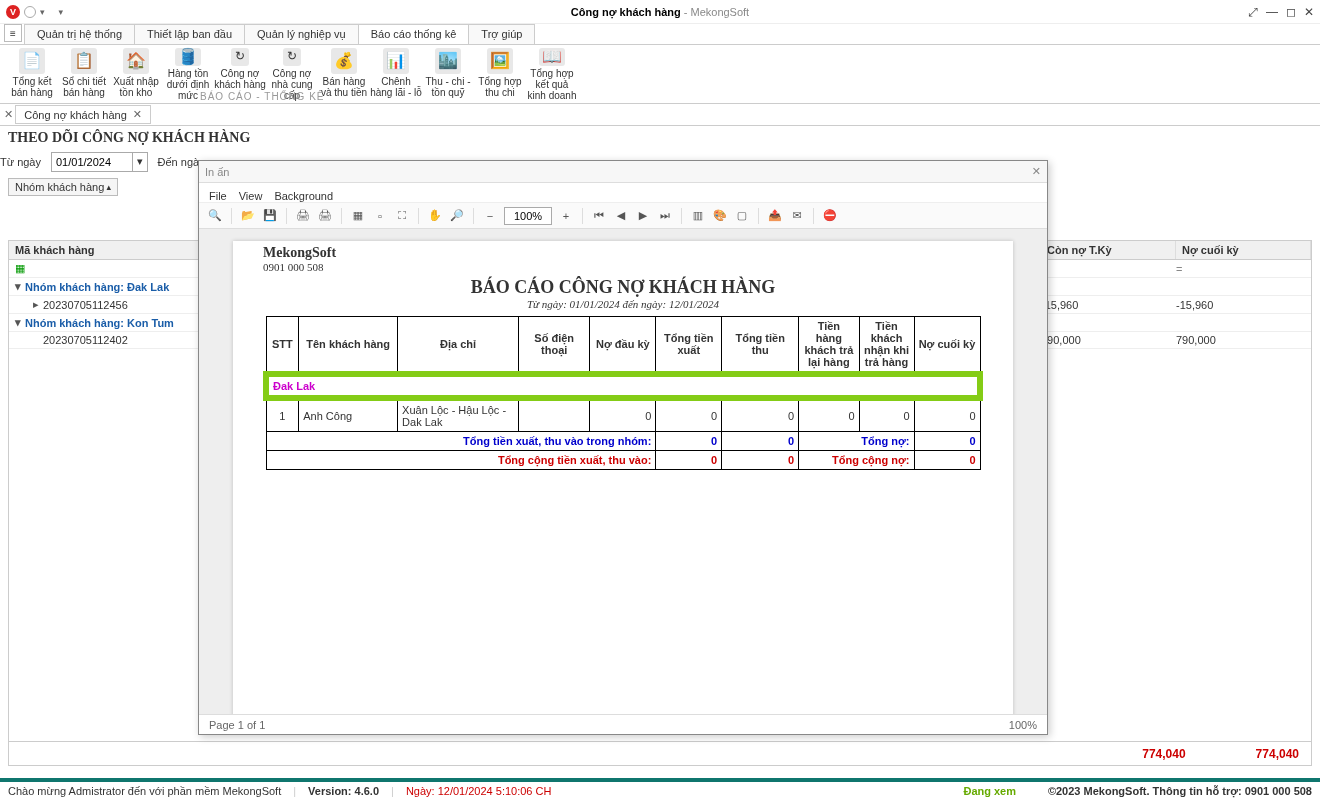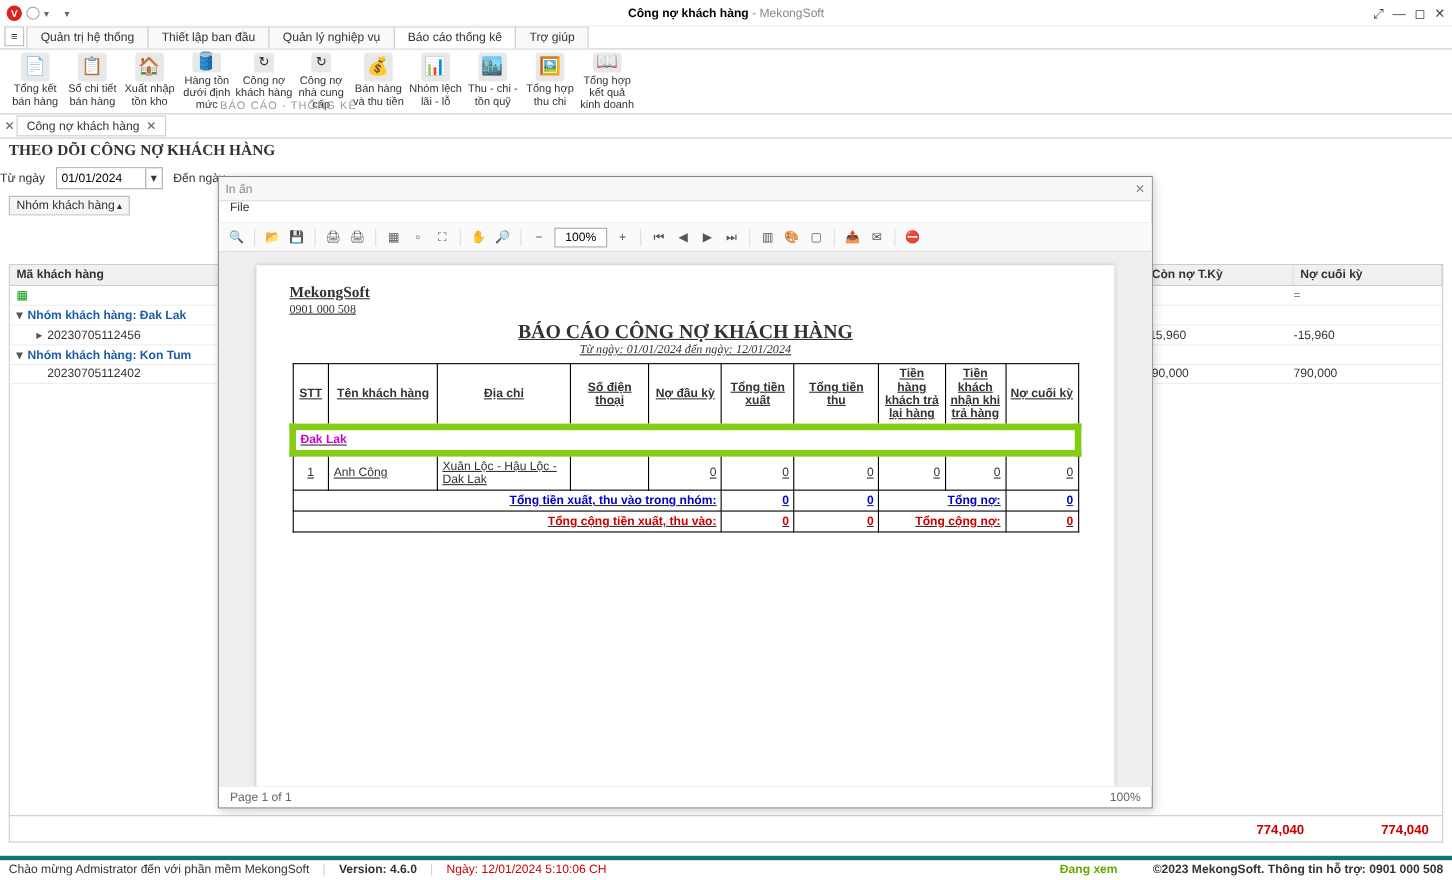--- a/index.html
+++ b/index.html
@@ -45,27 +45,27 @@
 .statusbar { position: absolute; bottom: 0; left: 0; right: 0; height: 22px; border-top: 4px solid #0f766e; display: flex; align-items: center; padding: 0 8px; font-size: 11px; gap: 12px; }
 .statusbar .sep { color: #ccc; }
 .statusbar .red { color: #c00; }
 .statusbar .green { color: #6a0; font-weight: bold; }
 .statusbar .right { margin-left: auto; font-weight: bold; }
 
 
 .dlg { position: absolute; top: 160px; left: 198px; width: 850px; height: 575px; background: #fff; border: 1px solid #888; box-shadow: 2px 2px 8px rgba(0,0,0,0.2); display: flex; flex-direction: column; }
 .dlg-title { height: 22px; display: flex; align-items: center; padding: 0 6px; border-bottom: 1px solid #ddd; background: #f7f7f7; font-size: 11px; color: #888; }
 .dlg-title .dclose { margin-left: auto; cursor: pointer; color: #888; }
-.dlg-menu { height: 20px; display: flex; gap: 28px; align-items: flex-start; padding: 0 10px; font-size: 11px; border-bottom: 1px solid #eee; flex-direction: column; }
+.dlg-menu { height: 20px; display: flex; gap: 12px; align-items: flex-end; padding: 0 10px; font-size: 11px; border-bottom: 1px solid #eee; }
 .dlg-toolbar { height: 26px; display: flex; gap: 6px; align-items: center; padding: 0 8px; border-bottom: 1px solid #ddd; background: #fafafa; }
 .dlg-toolbar .tb { width: 16px; height: 16px; display: flex; align-items: center; justify-content: center; font-size: 11px; color: #555; cursor: pointer; }
 .dlg-toolbar .tbsep { width: 1px; height: 16px; background: #ddd; margin: 0 2px; }
 .dlg-toolbar .zoom { width: 48px; height: 18px; border: 1px solid #aaa; font-size: 11px; text-align: center; }
 .dlg-body { flex: 1; background: #eee; overflow: auto; padding: 12px 20px; }
-.paper { background: #fff; width: 780px; min-height: 480px; margin: 0 auto; box-shadow: 0 0 4px rgba(0,0,0,0.2); padding: 18px 30px; text-decoration: underline; }
+.paper { background: #fff; width: 780px; min-height: 480px; margin: 0 auto; box-shadow: 0 0 4px rgba(0,0,0,0.2); padding: 4px 30px; }
 .paper .co-name { font-family: 'Times New Roman', serif; font-weight: bold; font-size: 14px; }
 .paper .co-addr, .paper .co-phone { font-family: 'Times New Roman', serif; font-size: 11px; }
 .paper .rpt-title { text-align: center; font-family: 'Times New Roman', serif; font-weight: bold; font-size: 18px; margin-top: 4px; }
 .paper .rpt-sub { text-align: center; font-family: 'Times New Roman', serif; font-style: italic; font-size: 11px; margin-bottom: 6px; }
 .rtbl { width: 100%; border-collapse: collapse; font-family: 'Times New Roman', serif; font-size: 11px; }
 .rtbl th, .rtbl td { border: 1px solid #000; padding: 3px 4px; }
 .rtbl th { font-weight: bold; text-align: center; }
 .rtbl .grp-row td { color: #c0c; font-weight: bold; }
 .rtbl .num { text-align: right; }
 .rtbl .ctr { text-align: center; }
@@ -127,21 +127,21 @@
   <div class="ribbon-item">
       <div class="ricon mini">↻</div>
       <span>Công nợ nhà cung cấp</span>
     </div>
   <div class="ribbon-item">
       <div class="ricon">💰</div>
       <span>Bán hàng và thu tiền</span>
     </div>
   <div class="ribbon-item">
       <div class="ricon">📊</div>
-      <span>Nhóm lệch lãi - lỗ</span>
+      <span>Chênh hàng lãi - lỗ</span>
     </div>
   <div class="ribbon-item">
       <div class="ricon">🏙️</div>
       <span>Thu - chi - tồn quỹ</span>
     </div>
   <div class="ribbon-item">
       <div class="ricon">🖼️</div>
       <span>Tổng hợp thu chi</span>
     </div>
   <div class="ribbon-item">

